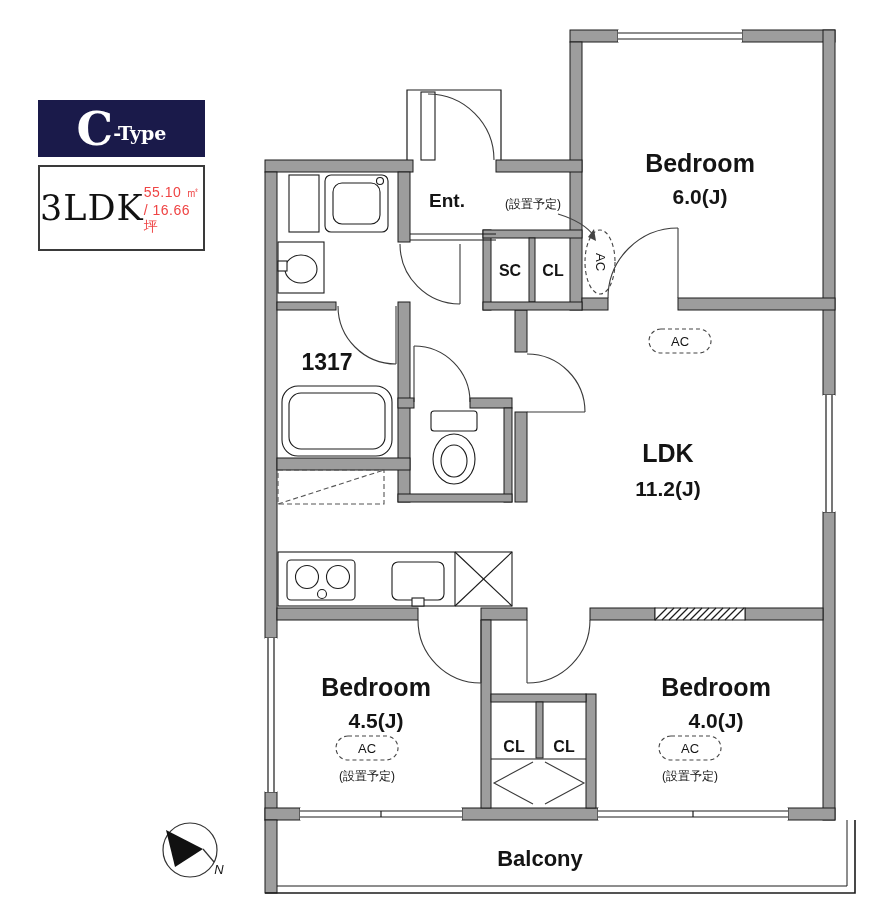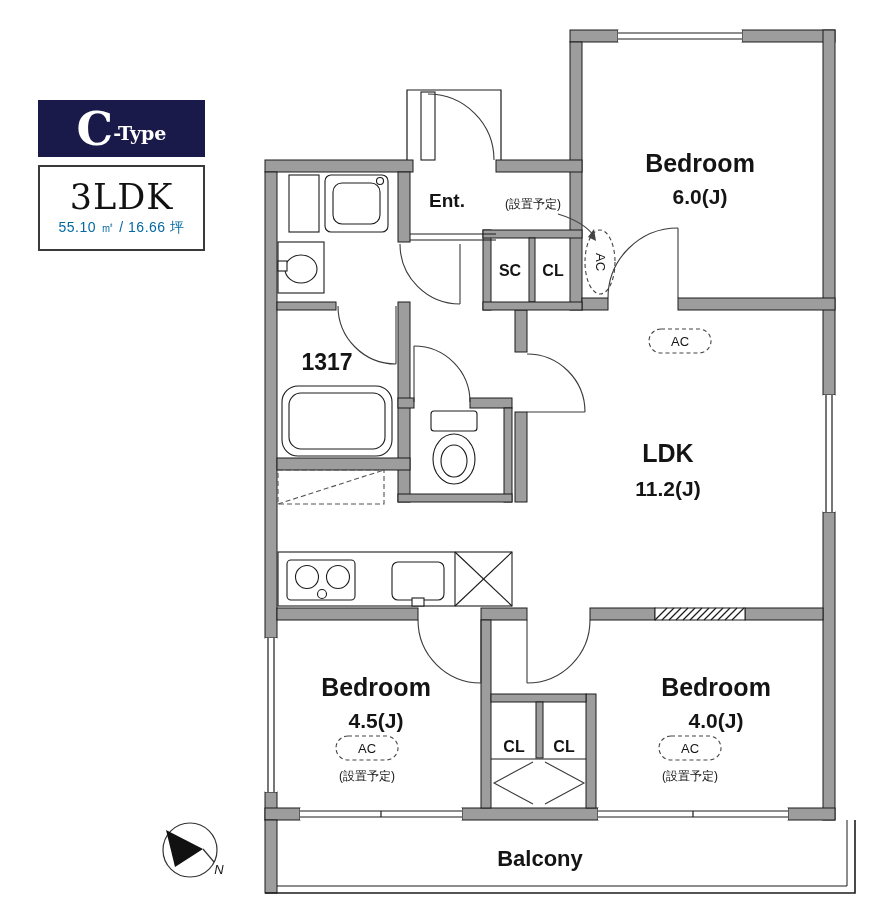--- a/index.html
+++ b/index.html
@@ -5,23 +5,23 @@
   html,body{margin:0;padding:0;background:#ffffff;}
   .stage{position:relative;width:890px;height:920px;background:#fff;overflow:hidden;
          font-family:"Liberation Sans",sans-serif;}
   .stage svg{position:absolute;left:0;top:0;}
   
   .type-badge{position:absolute;left:38px;top:100px;width:167px;height:57px;
     background:#1a1a4a;color:#fff;display:flex;align-items:center;justify-content:center;}
   .type-letter{font-family:"DejaVu Serif","Liberation Serif",serif;font-size:46px;font-weight:bold;line-height:1;}
   .type-suffix{font-family:"DejaVu Serif","Liberation Serif",serif;font-size:19px;font-weight:bold;margin-top:8px;}
   .plan-box{position:absolute;left:38px;top:165px;width:163px;height:82px;border:2px solid #3a3a3a;
-    background:#fff;display:flex;flex-direction:column;align-items:center;justify-content:center;}
+    background:#fff;display:flex;align-items:center;justify-content:center;}
   .plan-name{font-family:"DejaVu Serif","Liberation Serif",serif;font-size:35px;letter-spacing:1px;color:#111;line-height:1.05;}
-  .plan-area{font-size:14px;color:#0369a1;margin-top:3px;letter-spacing:0.5px;}
+  .plan-area{font-size:14px;color:#ef4444;margin-top:3px;letter-spacing:0.5px;}
   
   text{font-family:"Liberation Sans",sans-serif;fill:#141414;}
   .rname{font-size:25px;font-weight:bold;}
   .rsize{font-size:21px;font-weight:bold;}
   .small{font-size:16px;font-weight:bold;}
   .bath{font-size:23px;font-weight:bold;}
   .balc{font-size:22px;font-weight:bold;}
   .ac{font-size:13px;}
   .jp{font-size:12px;}
   .north{font-size:13px;font-style:italic;}

